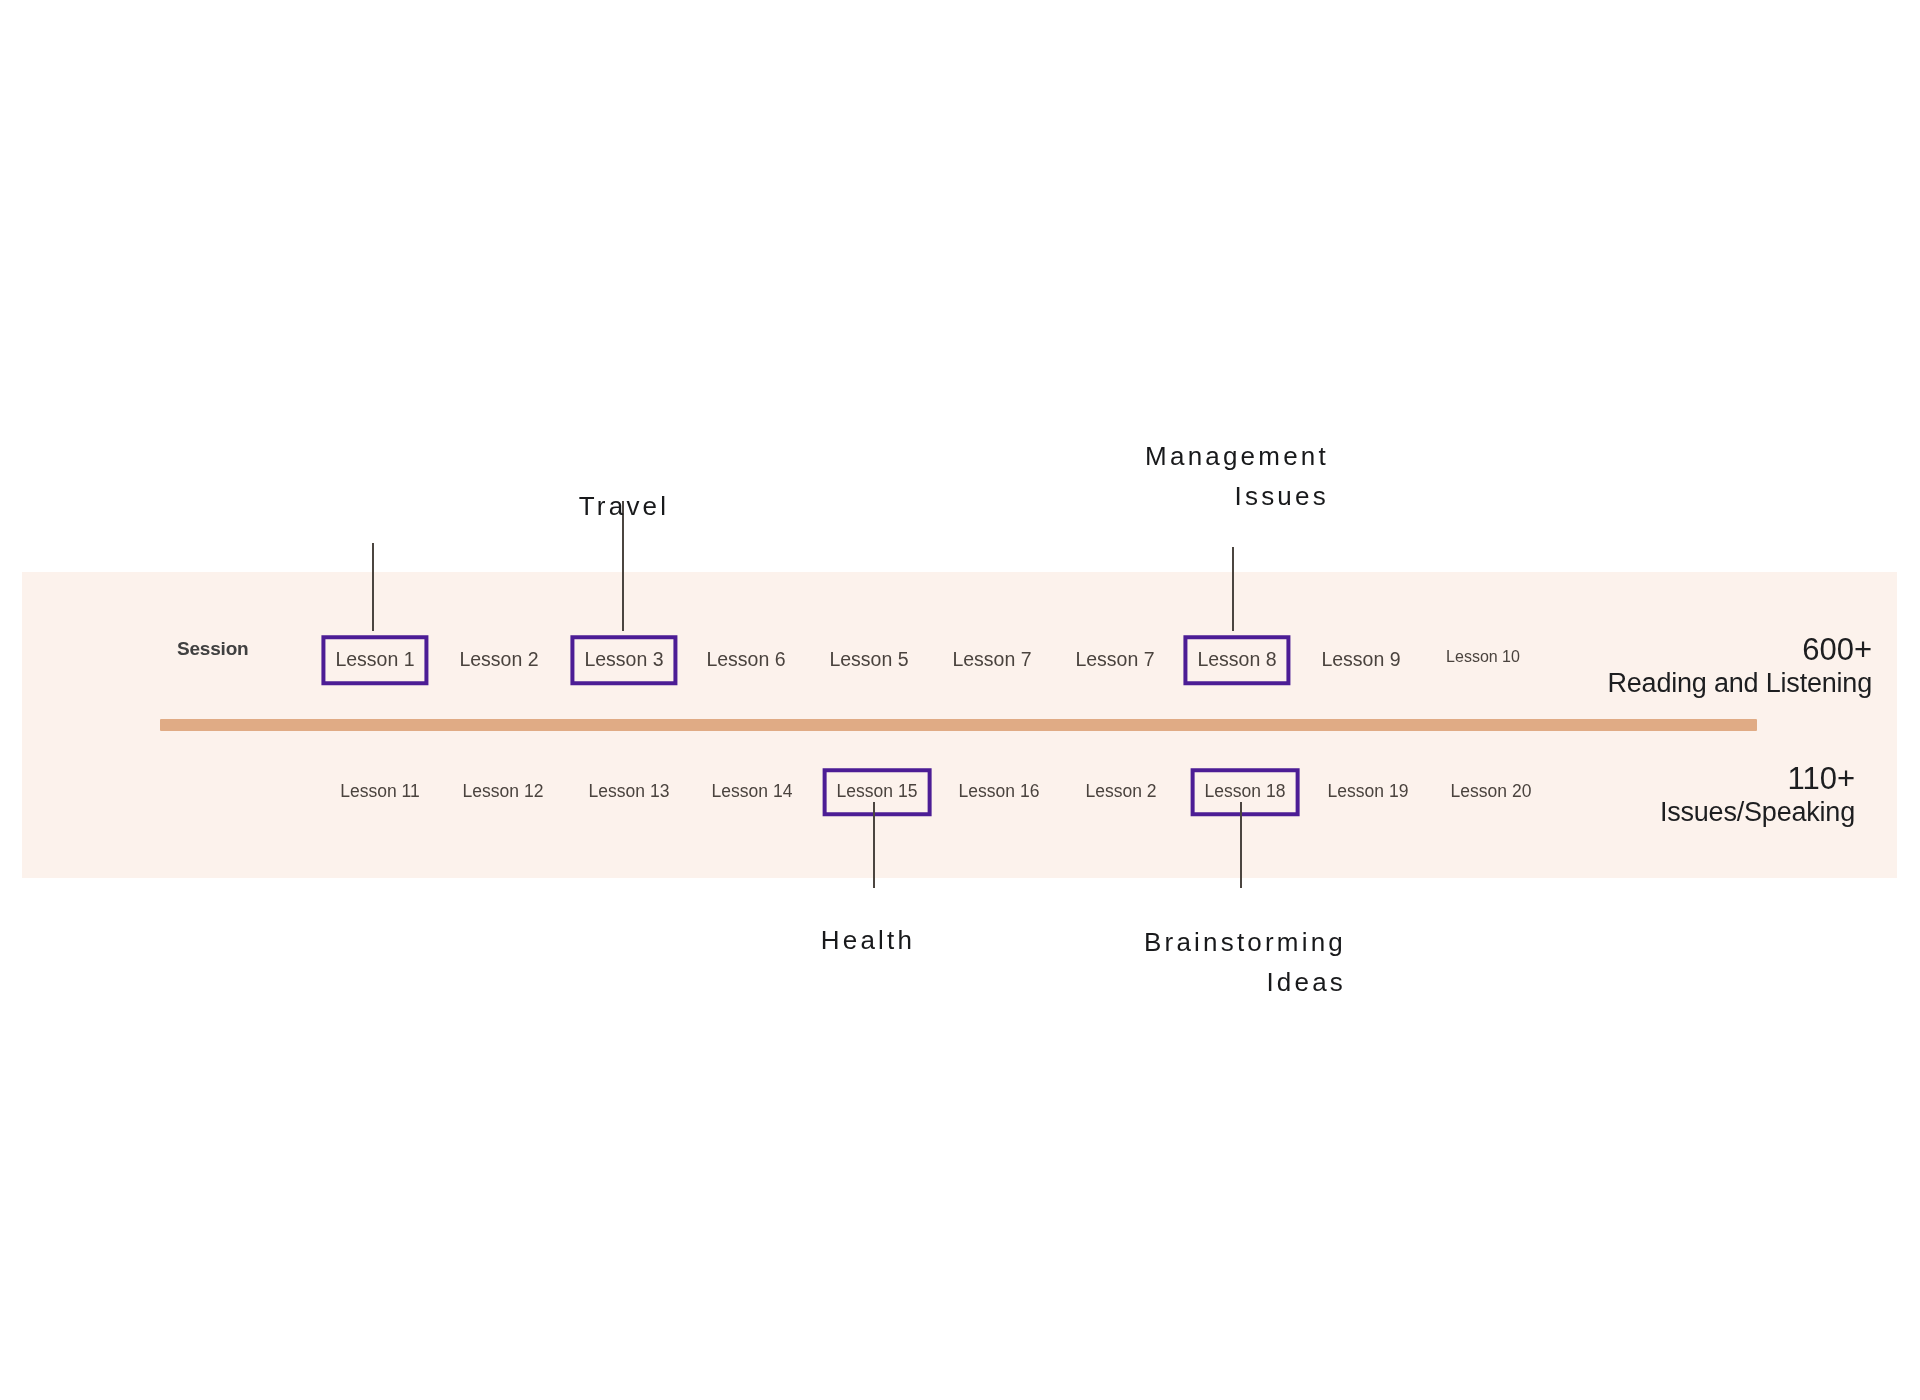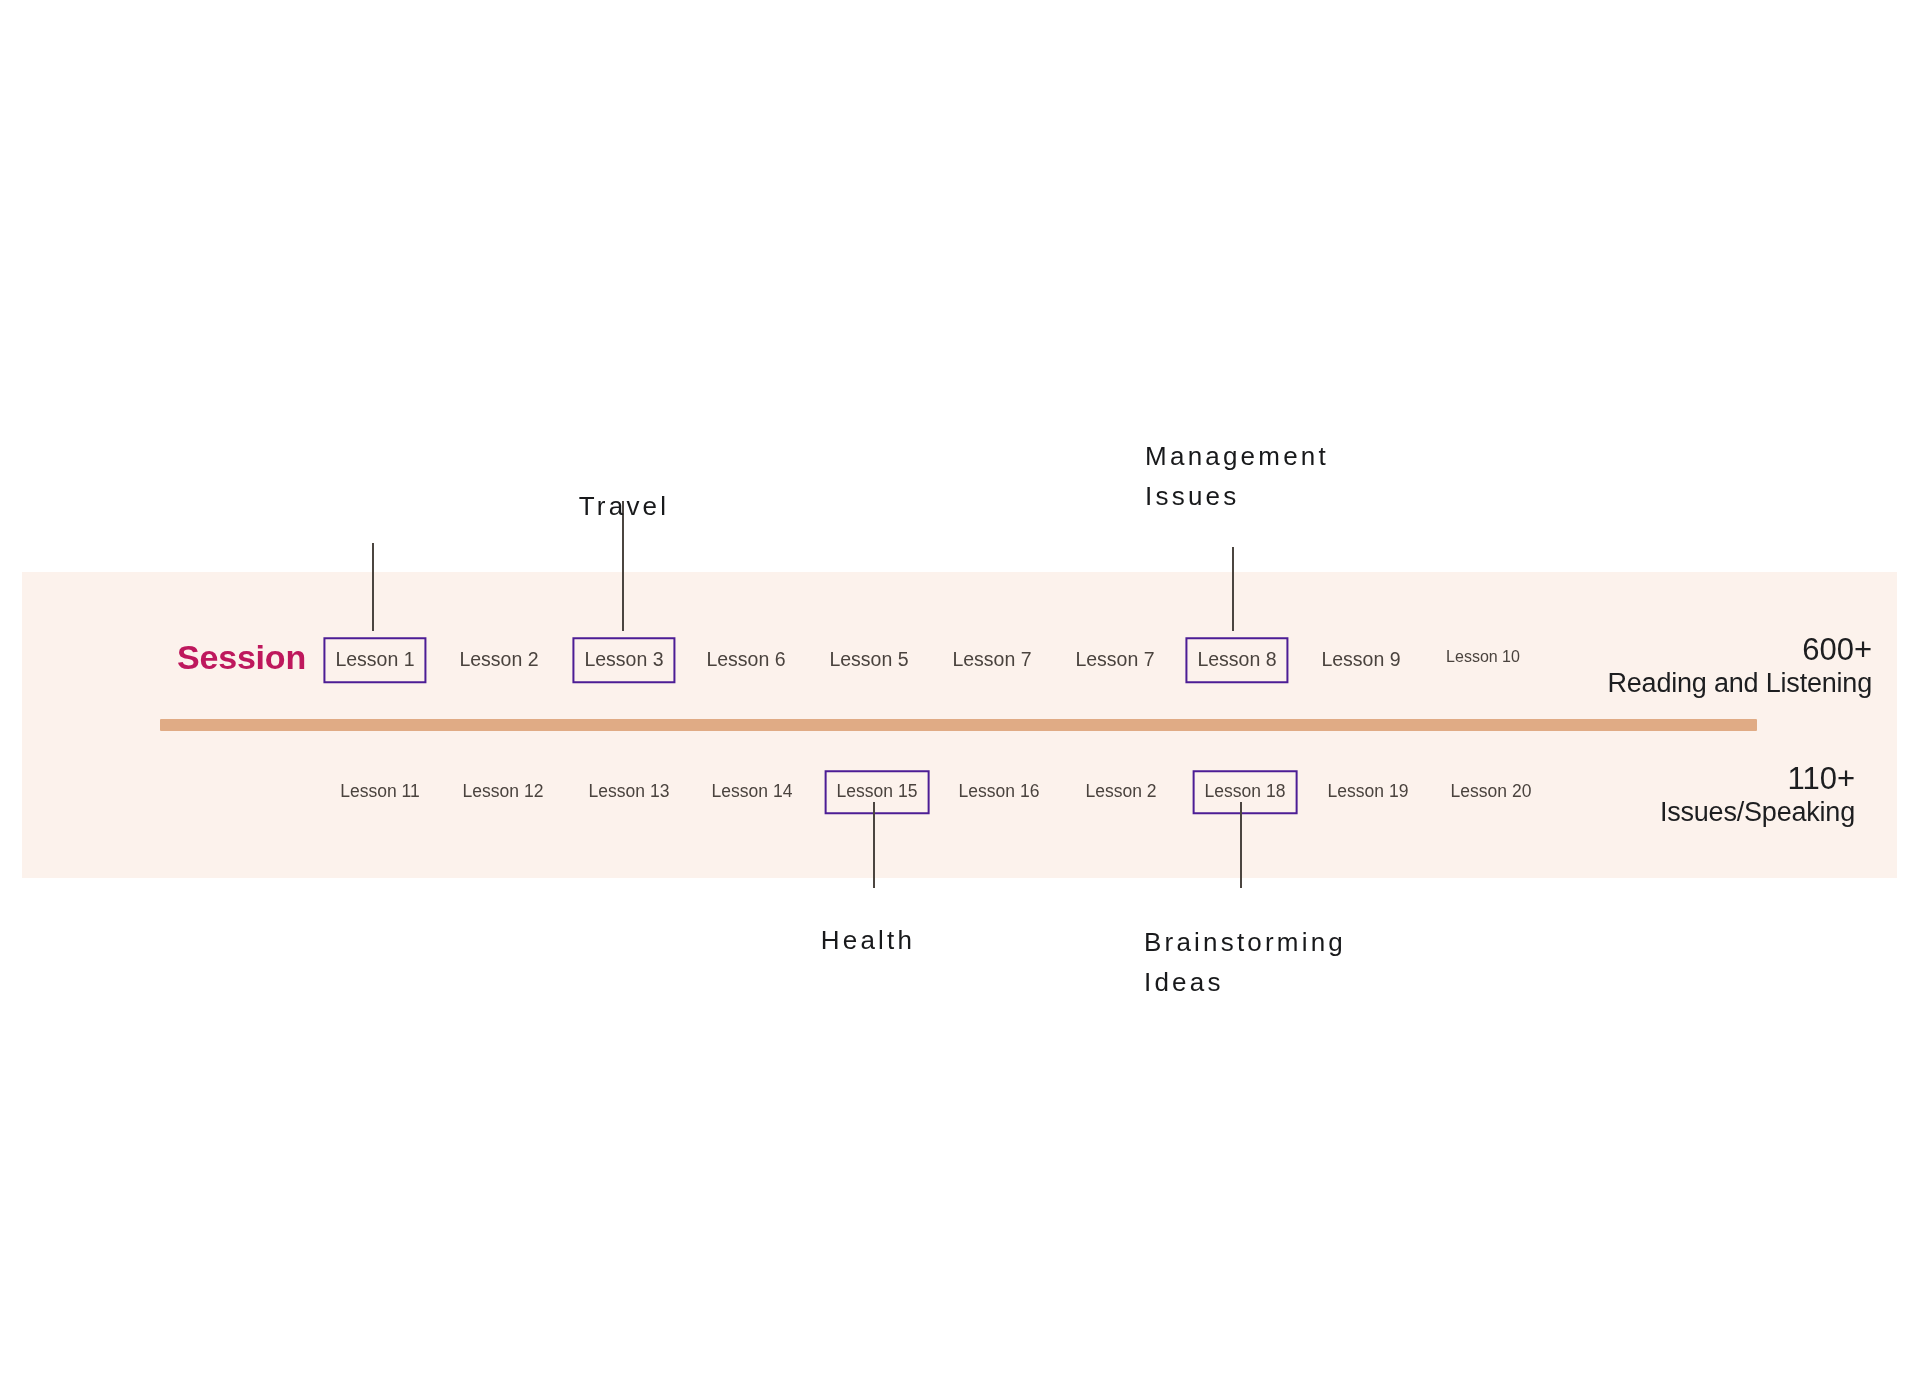--- a/index.html
+++ b/index.html
@@ -35,63 +35,63 @@
     height: 12px;
     background: #e0ab85;
     border-radius: 1px;
   }
 
   
   #session-label {
     position: absolute;
     left: 177px;
     top: 638px;
-    font-size: 34px;
+    font-size: 19px;
     font-weight: bold;
-    color: #be185d;
+    color: #404040;
     letter-spacing: -0.2px;
     white-space: nowrap;
   }
 
   
   .lesson {
     position: absolute;
     transform: translate(-50%, -50%);
     white-space: nowrap;
     color: #4a433e;
     font-family: "Liberation Sans", sans-serif;
     text-align: center;
     line-height: 1;
   }
   .lesson .chip {
     display: inline-block;
     padding: 11px 10px 11px 10px;
   }
   .lesson.boxed .chip {
-    border: 2px solid #4c1d95;
+    border: 4px solid #4c1d95;
     background: transparent;
   }
 
   
   .row-top .chip    { font-size: 19.5px; }
   .row-bottom .chip { font-size: 17.5px; }
   .lesson.smaller .chip { font-size: 16px; }
 
   
   .connector {
     position: absolute;
     width: 2px;
     background: #4b4540;
   }
 
   
   .callout {
     position: absolute;
     transform: translateX(-50%);
-    text-align: left;
+    text-align: right;
     color: #18191b;
     font-size: 26px;
     letter-spacing: 3.2px;
     line-height: 1.55;
     white-space: nowrap;
     font-family: "Liberation Sans", sans-serif;
   }
 
   
   .score {

